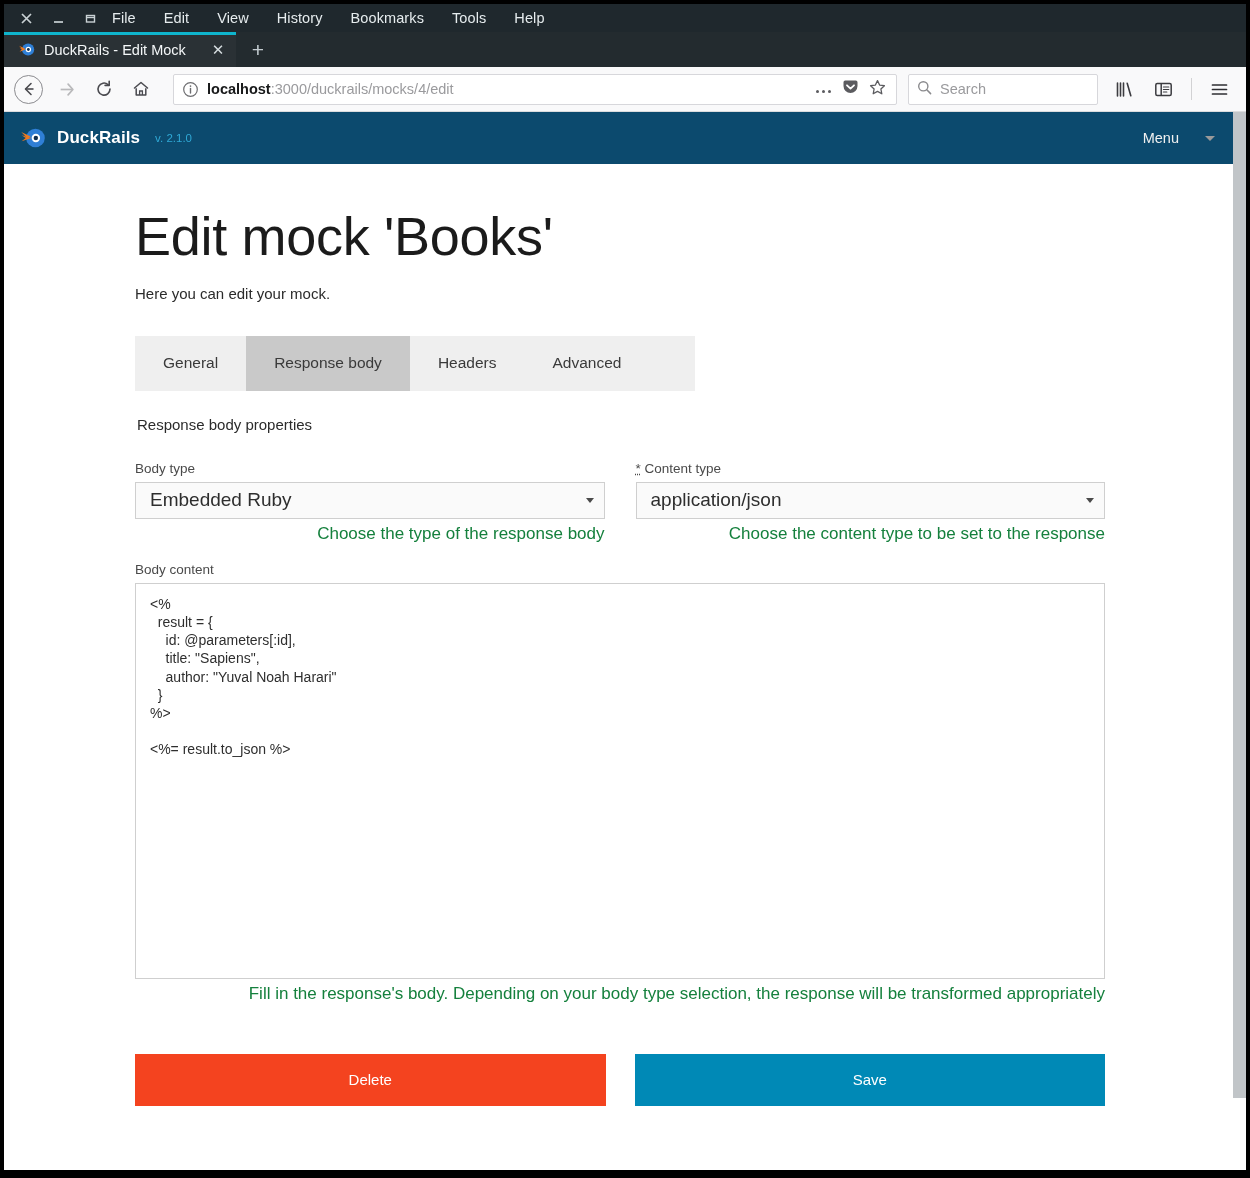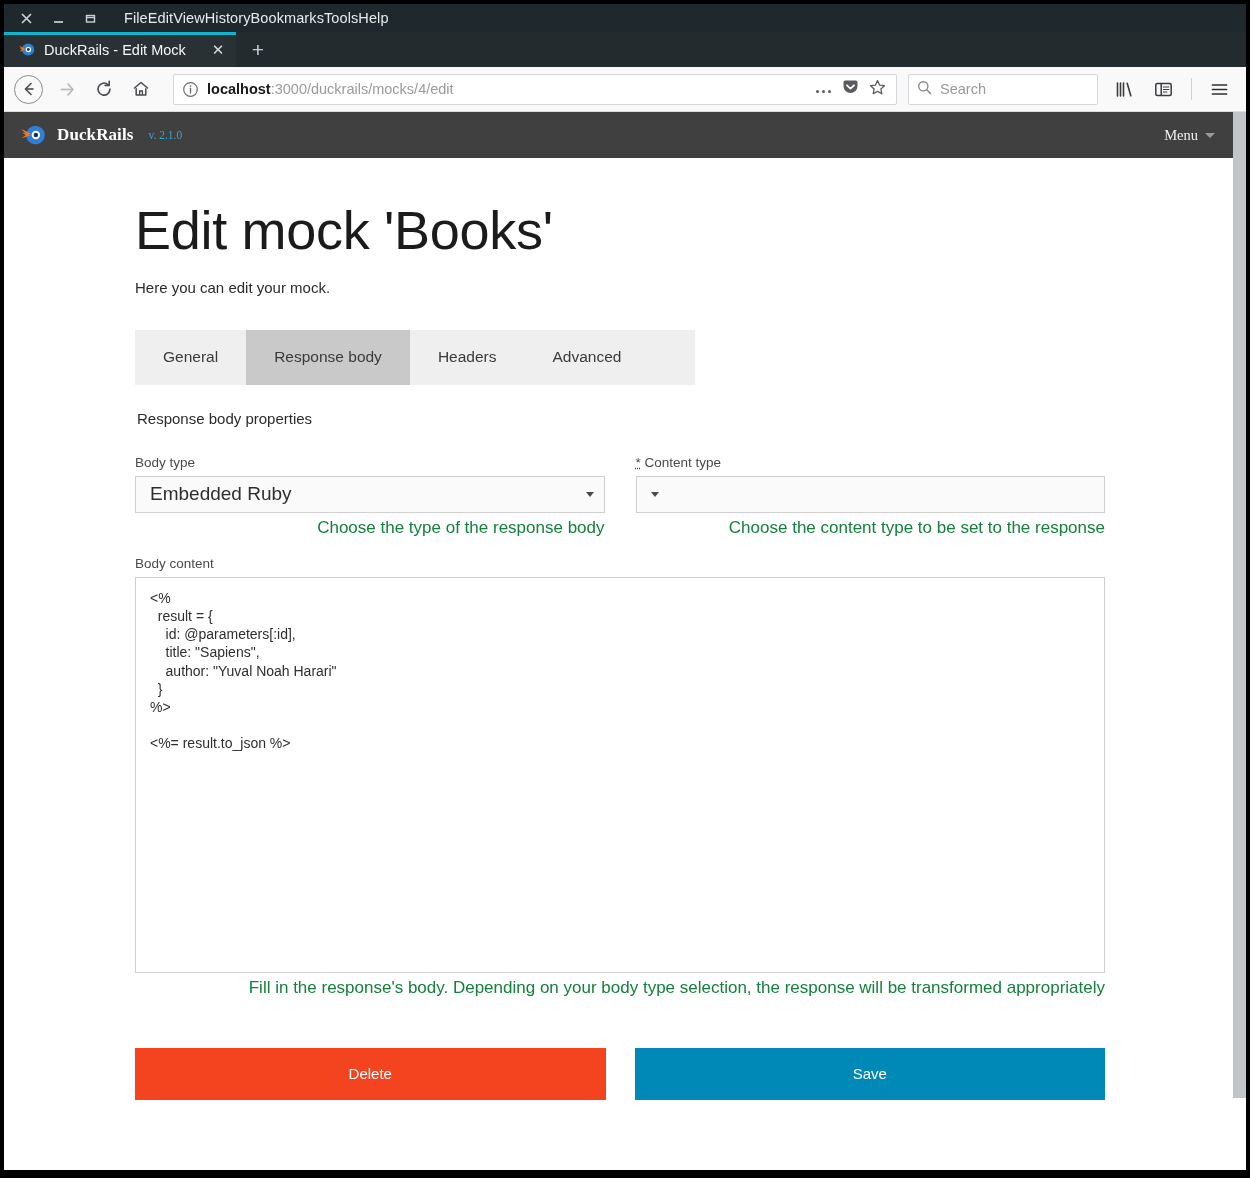--- a/index.html
+++ b/index.html
@@ -47,22 +47,22 @@
     font-size: 13px;
     line-height: 1;
     width: 12px; height: 12px;
     display: flex; align-items: center; justify-content: center;
     font-weight: bold;
   }
   .wc svg { display:block; }
   .menubar {
     display: flex;
     align-items: flex-start;
-    gap: 0;
-    margin-left: 24px;
+    gap: 28px;
+    margin-left: 12px;
   }
   .menubar span {
     color: #e6ecee;
     font-size: 14.5px;
     letter-spacing: 0.1px;
     cursor: default;
   }
 
   
   .tabstrip {
@@ -220,26 +220,25 @@
   }
   .scrollthumb {
     position: absolute;
     left: 0; right: 0;
     top: 0; height: 986px;
     background: #c1c5c8;
   }
 
   
   .appnav {
-    height: 46px;
-    background: #404040;
+    height: 52px;
+    background: #0c4a6e;
     display: flex;
     align-items: center;
     padding: 0 18px 0 16px;
-    font-family: Liberation Serif, serif;
   }
   .brand {
     display: flex;
     align-items: center;
     gap: 11px;
   }
   .brand-logo { width: 26px; height: 26px; display:block; }
   .brand-name {
     color: #ffffff;
     font-size: 17px;
@@ -250,21 +249,21 @@
     color: #2fa8d5;
     font-size: 11.5px;
     margin-left: 4px;
   }
   .nav-spacer { flex: 1; }
   .menu-link {
     color: #f0f0f0;
     font-size: 14.5px;
     display: flex;
     align-items: center;
-    gap: 7px;
+    gap: 26px;
     padding-left: 42px;
   }
   .caret-down {
     width: 0; height: 0;
     border-left: 5px solid transparent;
     border-right: 5px solid transparent;
     border-top: 5px solid #9a9a9a;
     display: block;
   }
 
@@ -582,20 +581,21 @@
               <label class="flabel">Body type</label>
               <div class="select">
                 <span class="val">Embedded Ruby</span>
                 <span class="arrow"></span>
               </div>
               <div class="hint">Choose the type of the response body</div>
             </div>
             <div class="field">
               <label class="flabel"><span class="req">*</span> <span>Content type</span></label>
               <div class="select">
+                <span class="val">application/json</span>
                 <span class="arrow"></span>
               </div>
               <div class="hint">Choose the content type to be set to the response</div>
             </div>
           </div>
 
           <div class="ta-wrap">
             <label class="flabel">Body content</label>
             <div class="textarea">&lt;%
   result = {

